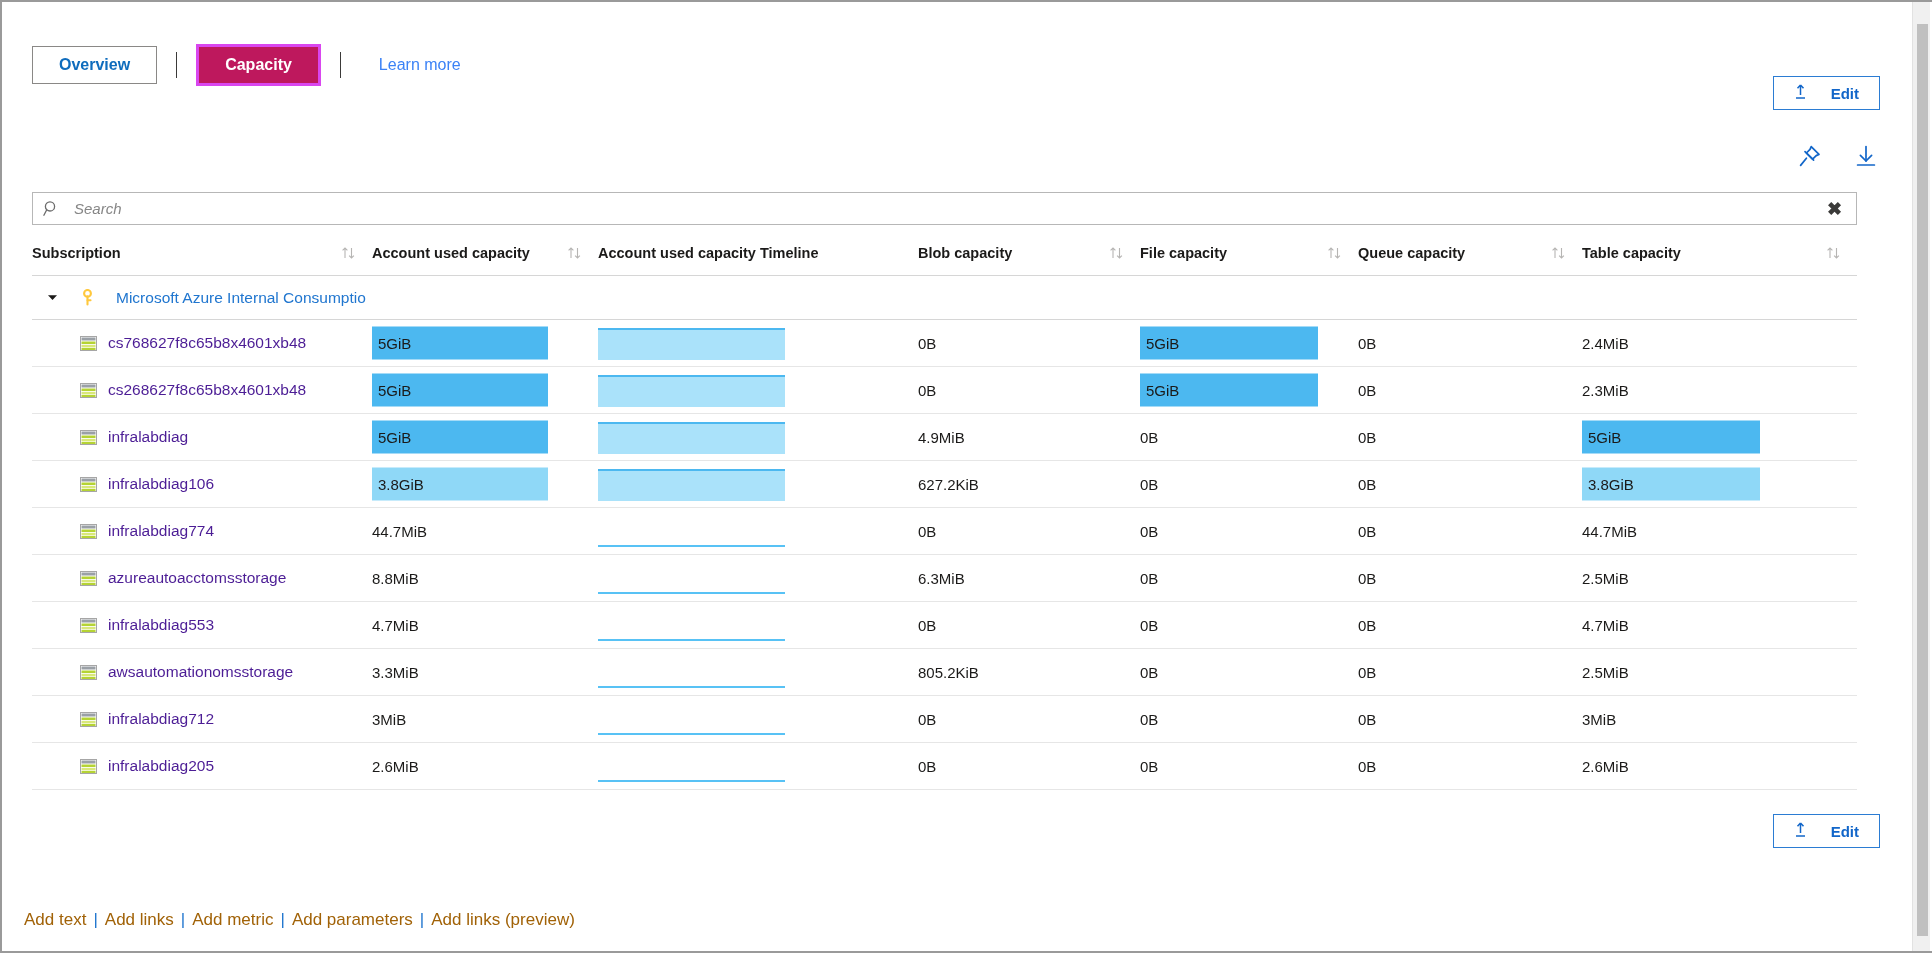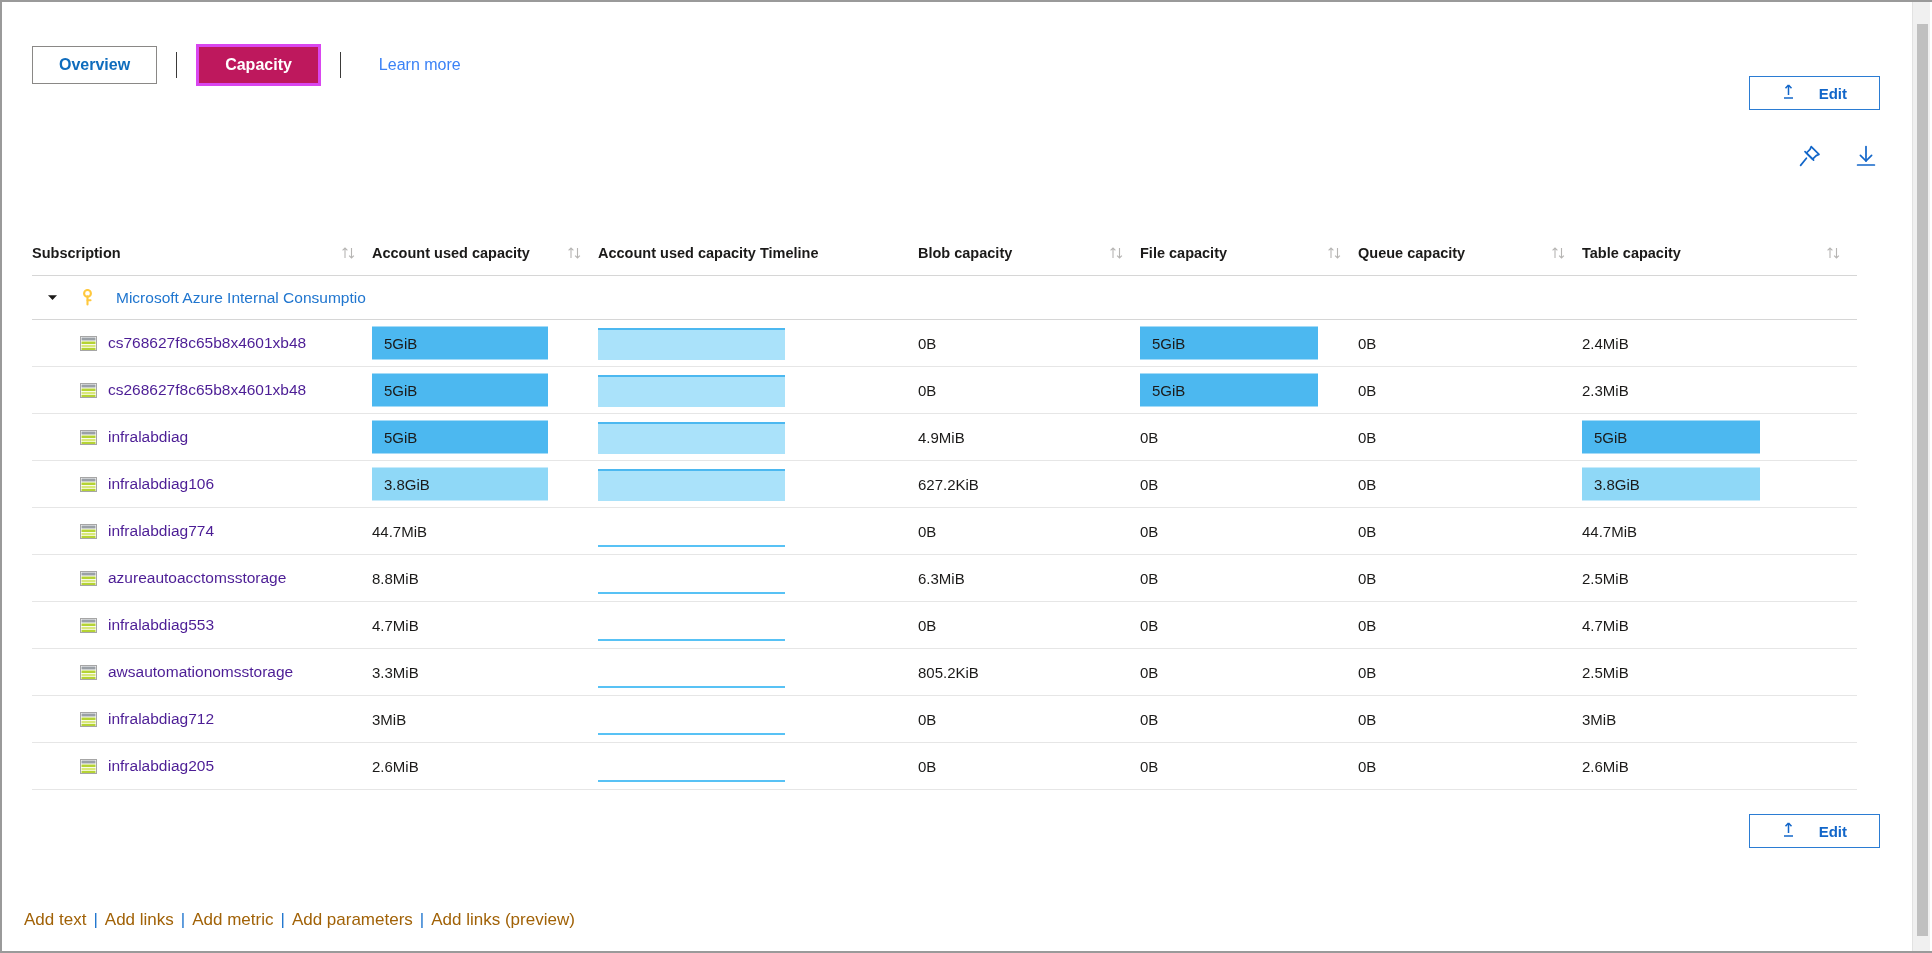--- a/index.html
+++ b/index.html
@@ -89,21 +89,21 @@
   }
 
   
   .edit-btn {
     position: absolute;
     border: 1px solid #2b7cd3;
     background: #ffffff;
     color: #1266c9;
     font-size: 15px;
     font-weight: bold;
-    padding: 7px 32px;
+    padding: 7px 20px;
     cursor: pointer;
     display: flex;
     align-items: center;
     gap: 24px;
     white-space: nowrap;
   }
   .edit-btn.top { right: 38px; top: 74px; }
   .edit-btn.bottom { right: 38px; top: 812px; }
   .pencil-ic { display: block; }
 
@@ -197,21 +197,21 @@
     position: absolute;
     left: 0; top: 50%;
     transform: translateY(-50%);
     height: 33px;
   }
   .cap-val {
     position: relative;
     z-index: 2;
     display: flex; align-items: center;
     height: 100%;
-    padding-left: 12px;
+    padding-left: 6px;
     font-size: 15px;
   }
   .cap-cell.plain .cap-val { padding-left: 0; }
 
   .spark { padding: 0; }
   .spark svg { display: block; }
 
   
   .footer-links {
     position: absolute;
@@ -262,20 +262,30 @@
         <svg width="24" height="24" viewBox="0 0 24 24">
           <g stroke="#1266c9" stroke-width="1.7" fill="none" stroke-linecap="round" stroke-linejoin="round">
             <path d="M12 2.6 L12 17"></path>
             <path d="M6.4 11.4 L12 17 L17.6 11.4"></path>
             <path d="M3.6 21 L20.4 21"></path>
           </g>
         </svg>
       </span>
     </div>
 
+    <div class="searchbar">
+      <span class="search-ic">
+        <svg width="17" height="17" viewBox="0 0 17 17">
+          <circle cx="7" cy="6.4" r="4.6" stroke="#6b6b6b" stroke-width="1.3" fill="none"></circle>
+          <path d="M3.5 10.2 L0.9 15.2" stroke="#6b6b6b" stroke-width="1.3" fill="none" stroke-linecap="round"></path>
+        </svg>
+      </span>
+      <input class="search-input" type="text" value="" placeholder="Search" style="">
+      <span class="clear-btn">✖</span>
+    </div>
 
     <div class="table-wrap">
       <table class="grid">
         <colgroup>
           <col style="width:340px">
           <col style="width:226px">
           <col style="width:320px">
           <col style="width:222px">
           <col style="width:218px">
           <col style="width:224px">

